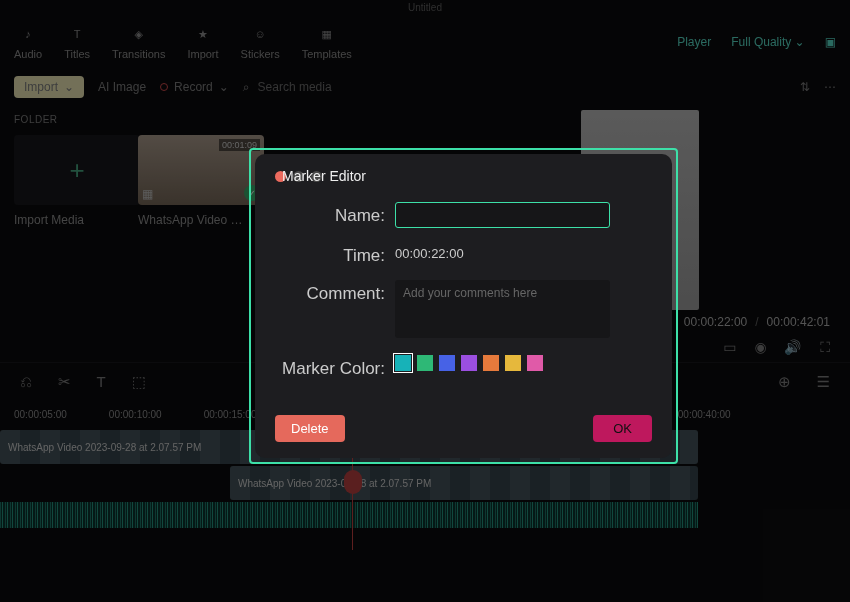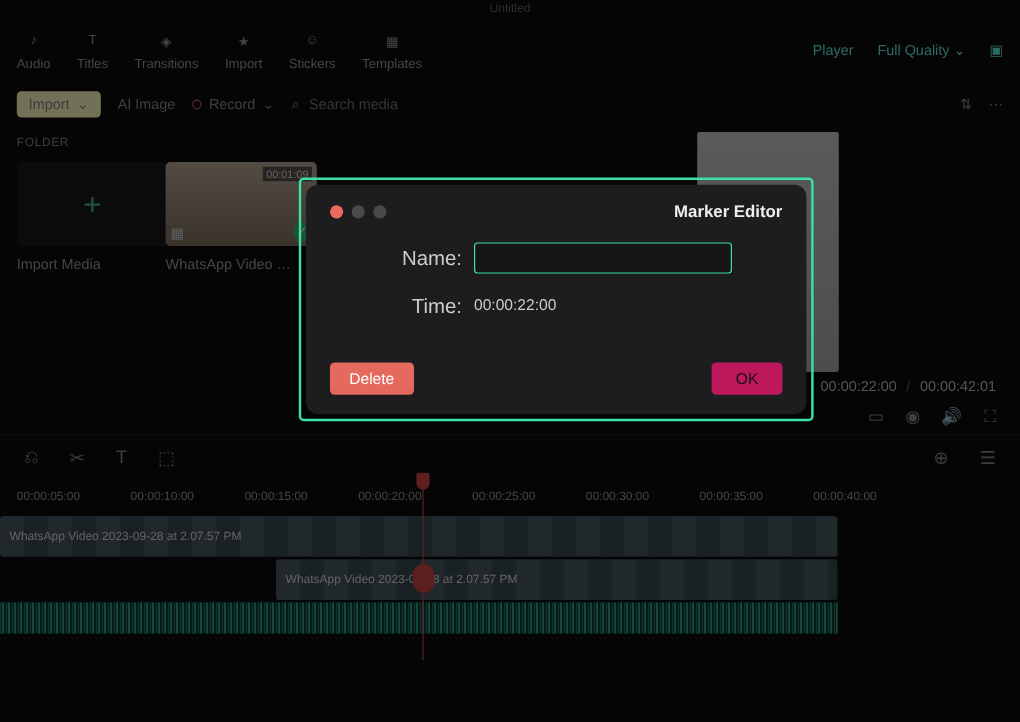--- a/index.html
+++ b/index.html
@@ -42,21 +42,21 @@
 .clip{height:34px;background:#3a4a52;border-radius:3px;margin:2px 0;display:flex;align-items:center;padding:0 8px;font-size:10px;color:#ddd;width:698px;background-image:repeating-linear-gradient(90deg,#4a5a62 0 20px,#3a4a52 20px 40px)}
 .clip2{margin-left:230px;width:468px}
 .audio-track{height:26px;background:#0d3832;width:698px;background-image:repeating-linear-gradient(90deg,#1e7a6a 0 1px,transparent 1px 2px,#26a088 2px 3px,transparent 3px 5px)}
 .dim{position:absolute;inset:0;background:rgba(0,0,0,.55);z-index:5}
 .modal-wrap{position:absolute;left:249px;top:148px;width:429px;border:2px solid #3de0a8;border-radius:4px;padding:4px;z-index:10}
 .modal{background:#1d1d20;border-radius:10px;padding:14px 20px 16px}
 .modal-head{display:flex;align-items:center;margin-bottom:18px}
 .traffic{display:flex;gap:7px}
 .tdot{width:11px;height:11px;border-radius:50%}
 .td-r{background:#ec6a5e}.td-y{background:#4a4a4a}.td-g{background:#4a4a4a}
-.modal-title{flex:1;text-align:right;font-size:14px;color:#eee;font-weight:700;margin-left:-40px}
+.modal-title{flex:1;text-align:left;font-size:14px;color:#eee;font-weight:400;margin-left:-40px}
 .form-row{display:flex;align-items:flex-start;margin-bottom:14px}
 .form-lbl{width:120px;text-align:right;font-size:17px;color:#ccc;padding-right:10px;padding-top:4px}
 .form-val{flex:1;font-size:13px;color:#ccc}
 .name-input{width:215px;height:26px;background:#161618;border:1px solid #3de0a8;border-radius:3px;padding:0 8px;color:#ccc;font-size:13px;outline:none}
 .comment-box{width:215px;height:58px;background:#161618;border:none;border-radius:3px;padding:6px 8px;color:#ccc;font-size:12px;resize:none;outline:none}
 .comment-box::placeholder{color:#666}
 .colors{display:flex;gap:6px}
 .swatch{width:16px;height:16px;cursor:pointer}
 .sw-sel{outline:1px solid #fff;outline-offset:1px}
 .modal-foot{display:flex;justify-content:space-between;margin-top:36px}
@@ -207,18 +207,36 @@
       <div class="modal-title">Marker Editor</div>
     </div>
     <div class="form-row">
       <div class="form-lbl">Name:</div>
       <div class="form-val"><input class="name-input" value="" style=""></div>
     </div>
     <div class="form-row">
       <div class="form-lbl">Time:</div>
       <div class="form-val" style="padding-top:4px">00:00:22:00</div>
     </div>
+    <div class="form-row">
+      <div class="form-lbl">Comment:</div>
+      <div class="form-val"><textarea class="comment-box" placeholder="Add your comments here" style=""></textarea></div>
+    </div>
+    <div class="form-row">
+      <div class="form-lbl">Marker Color:</div>
+      <div class="form-val">
+        <div class="colors">
+          <div class="swatch sw-sel" style="background:#17b2b8"></div>
+          <div class="swatch" style="background:#2eb876"></div>
+          <div class="swatch" style="background:#4762e6"></div>
+          <div class="swatch" style="background:#9b4fe0"></div>
+          <div class="swatch" style="background:#e67a3c"></div>
+          <div class="swatch" style="background:#e6b83c"></div>
+          <div class="swatch" style="background:#e05aa8"></div>
+        </div>
+      </div>
+    </div>
     <div class="modal-foot">
       <button class="btn btn-del">Delete</button>
       <button class="btn btn-ok">OK</button>
     </div>
   </div>
 </div>
 
 </body></html>

